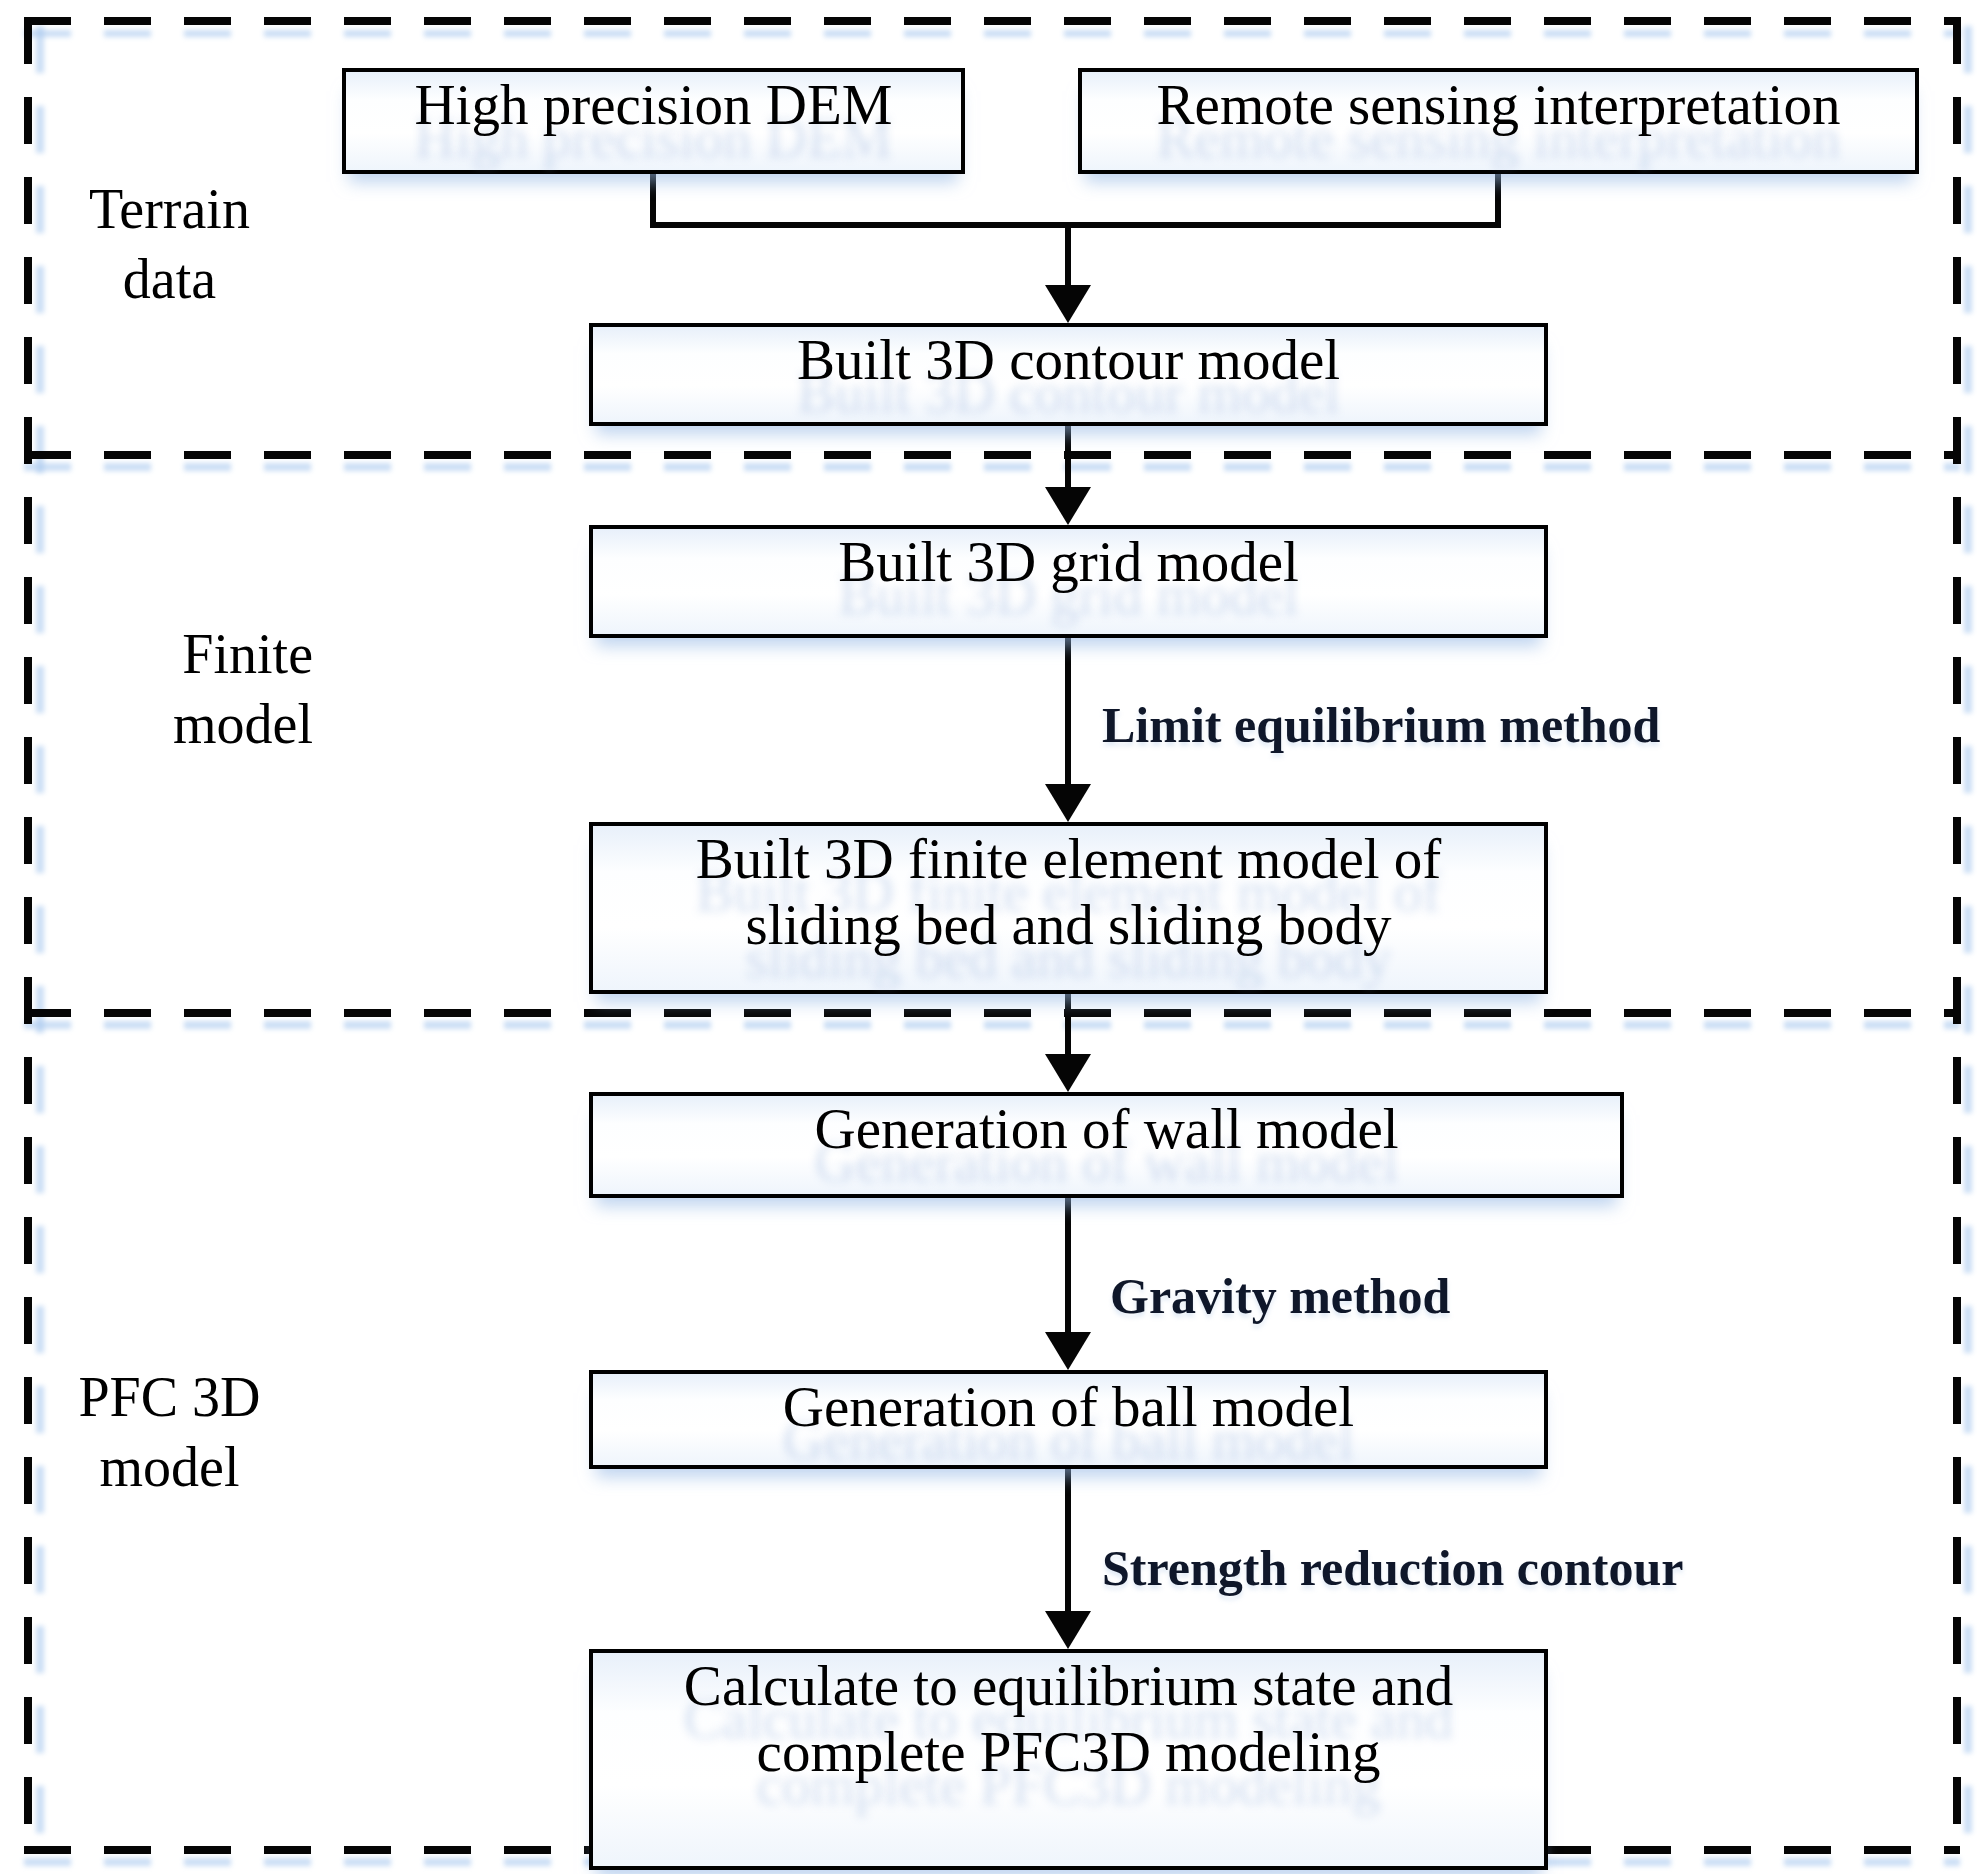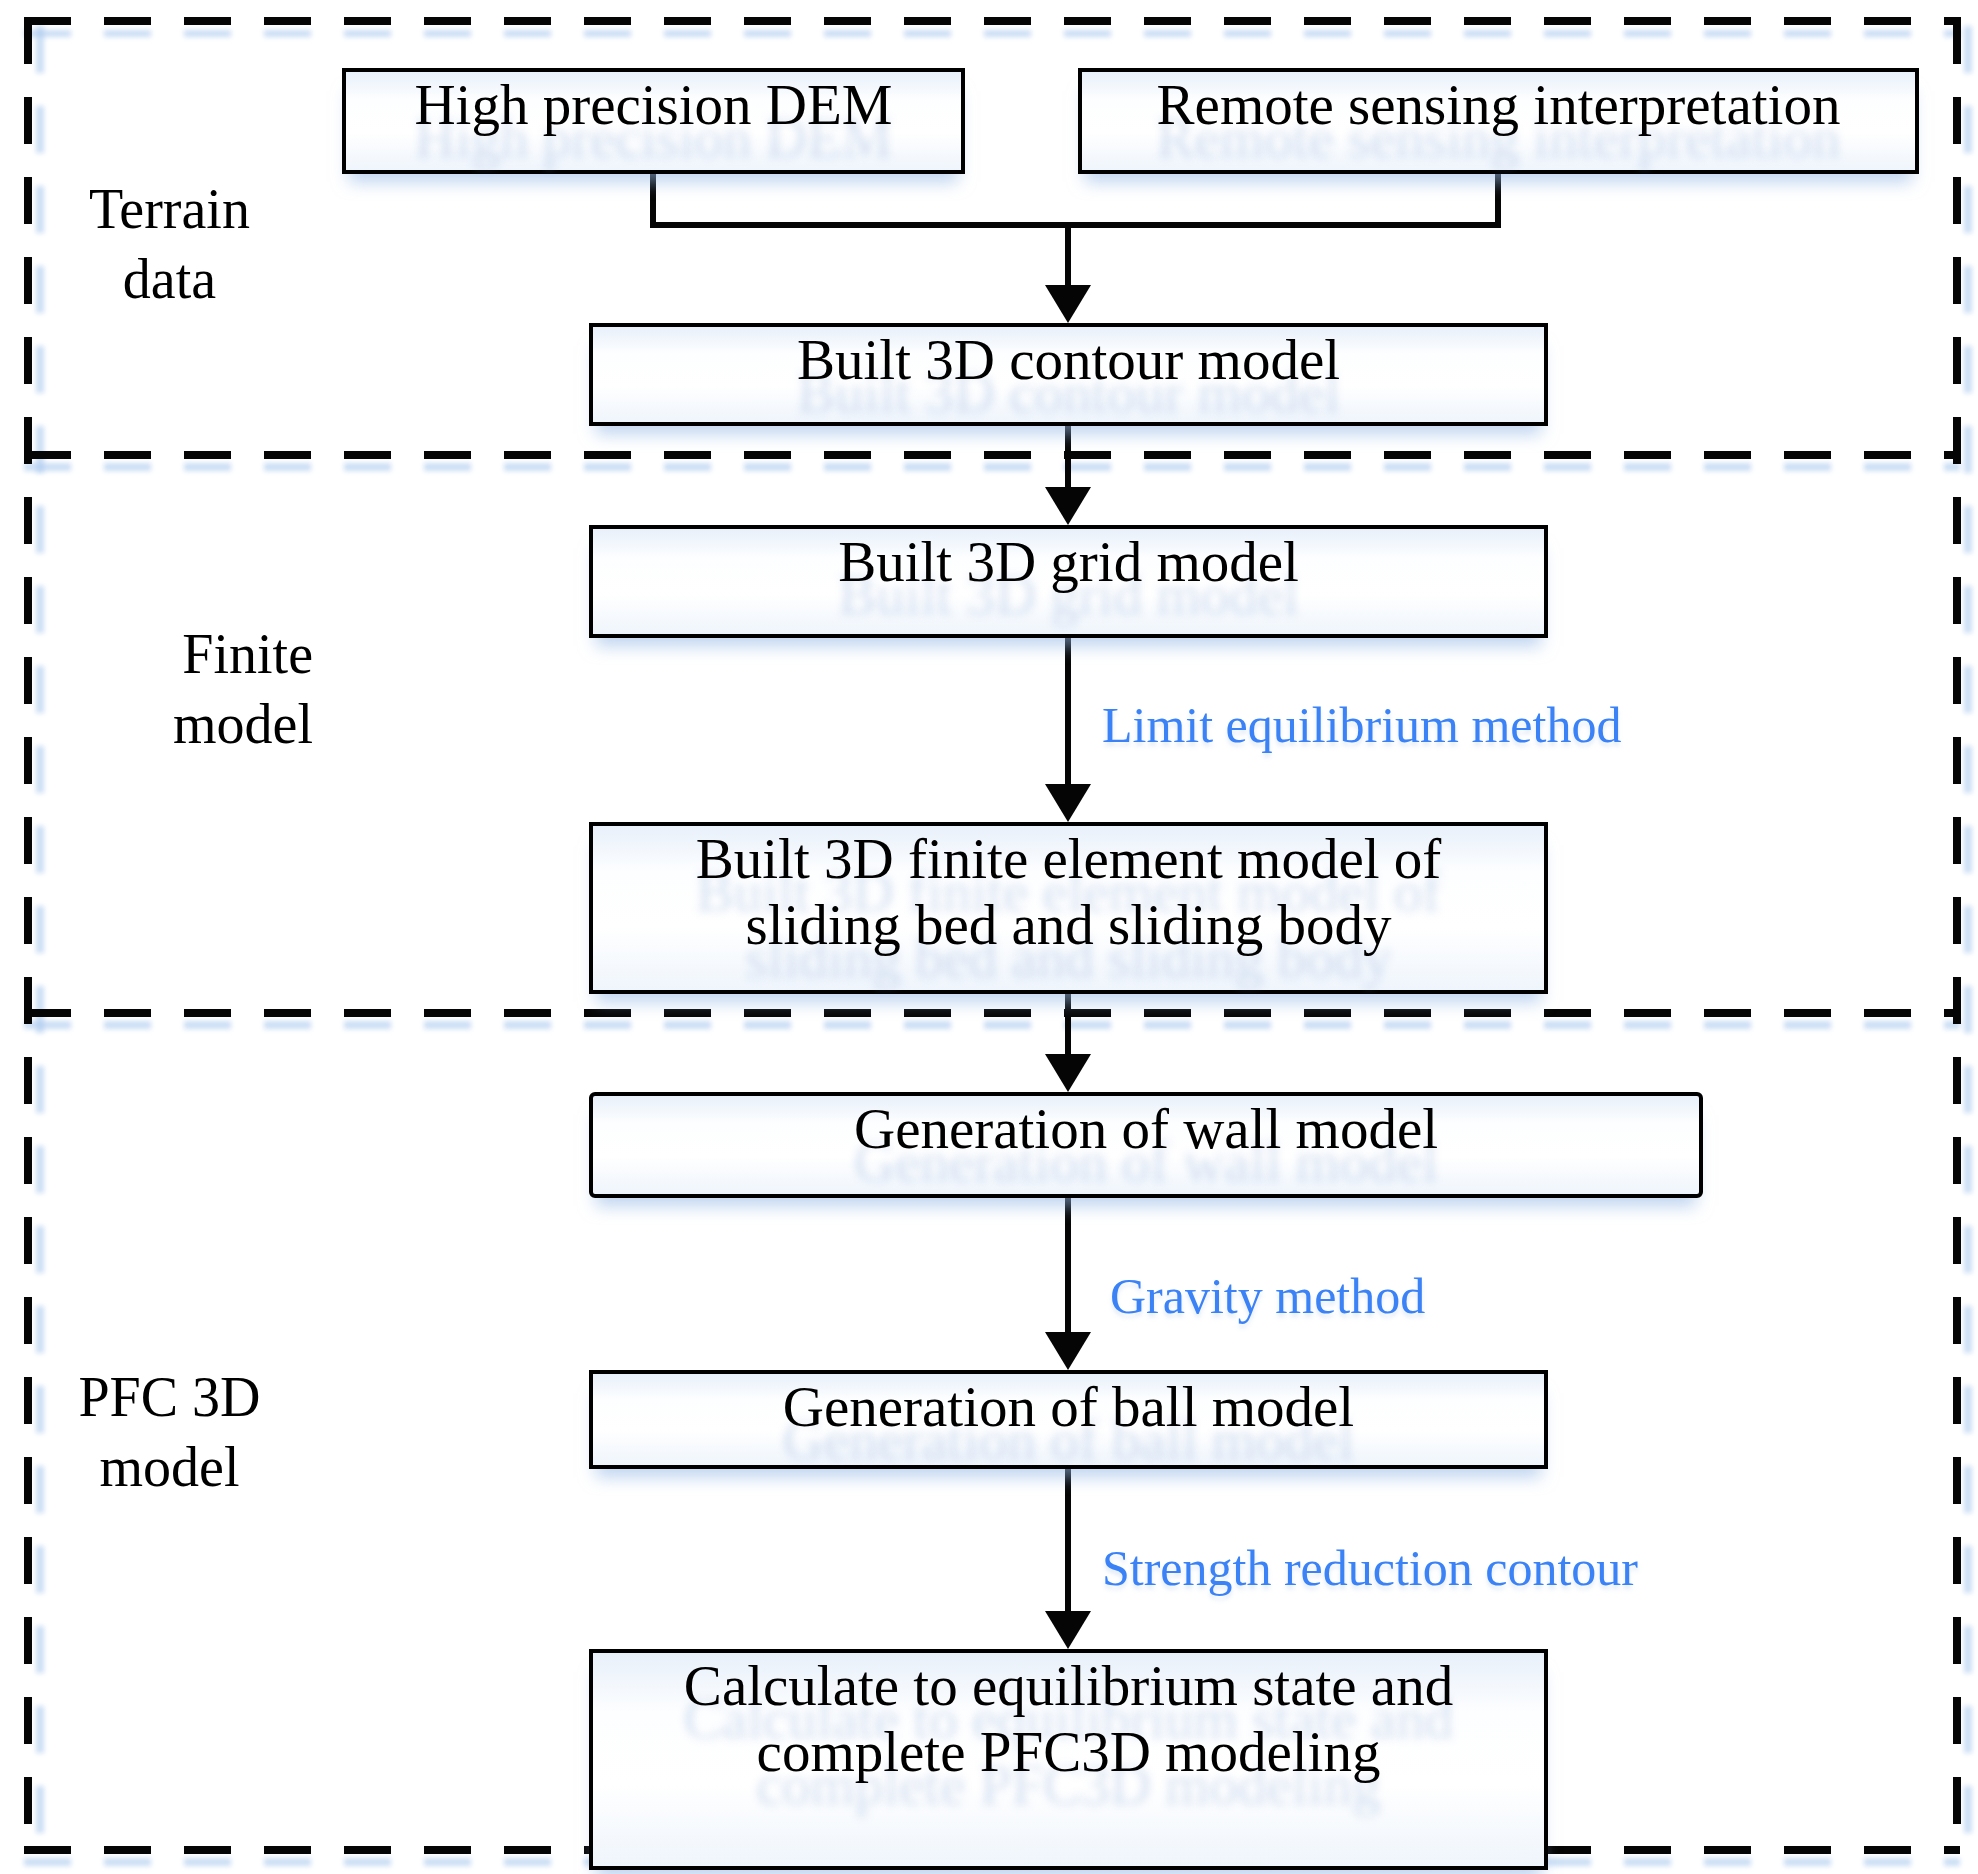--- a/index.html
+++ b/index.html
@@ -52,22 +52,23 @@
   .hline{position:absolute;height:6px;background:#050505;}
   .arrow-head{
     position:absolute;width:0;height:0;
     border-left:23.5px solid transparent;
     border-right:23.5px solid transparent;
     border-top:38px solid #050505;
   }
   
   .edge-label{
     position:absolute;left:1102px;
-    font-size:50px;line-height:52px;color:#3b82f6;white-space:nowrap;
+    font-size:50px;line-height:52px;color:#0f172a;white-space:nowrap;
     text-shadow:0 3.5px 4.3px rgba(140,175,220,.25);
+    font-weight:bold;
   }
 </style>
 </head>
 <body>
 
 <div id="canvas">
 
   <div class="dash-h shadow" style="left:24px;top:29.5px;width:1936px;"></div>
   <div class="dash-h shadow" style="left:24px;top:1858px;width:1936px;"></div>
   <div class="dash-v shadow" style="left:36px;top:26px;height:1836px;"></div>
@@ -121,21 +122,21 @@
   <div class="fbox" style="left:589px;top:323px;width:959px;height:103px;">
     <span class="btxt">Built 3D contour model</span>
   </div>
   <div class="fbox" style="left:589px;top:525px;width:959px;height:113px;">
     <span class="btxt">Built 3D grid model</span>
   </div>
   <div class="fbox" style="left:589px;top:822px;width:959px;height:172px;">
     <span class="btxt">Built 3D finite element model of
 sliding bed and sliding body</span>
   </div>
-  <div class="fbox" style="left:589px;top:1092px;width:1114px;height:106px;border-radius:6px;">
+  <div class="fbox" style="left:589px;top:1092px;width:1035px;height:106px;">
     <span class="btxt">Generation of wall model</span>
   </div>
   <div class="fbox" style="left:589px;top:1370px;width:959px;height:99px;">
     <span class="btxt">Generation of ball model</span>
   </div>
   <div class="fbox" style="left:589px;top:1649px;width:959px;height:221px;">
     <span class="btxt">Calculate to equilibrium state and
 complete PFC3D modeling</span>
   </div>
 

